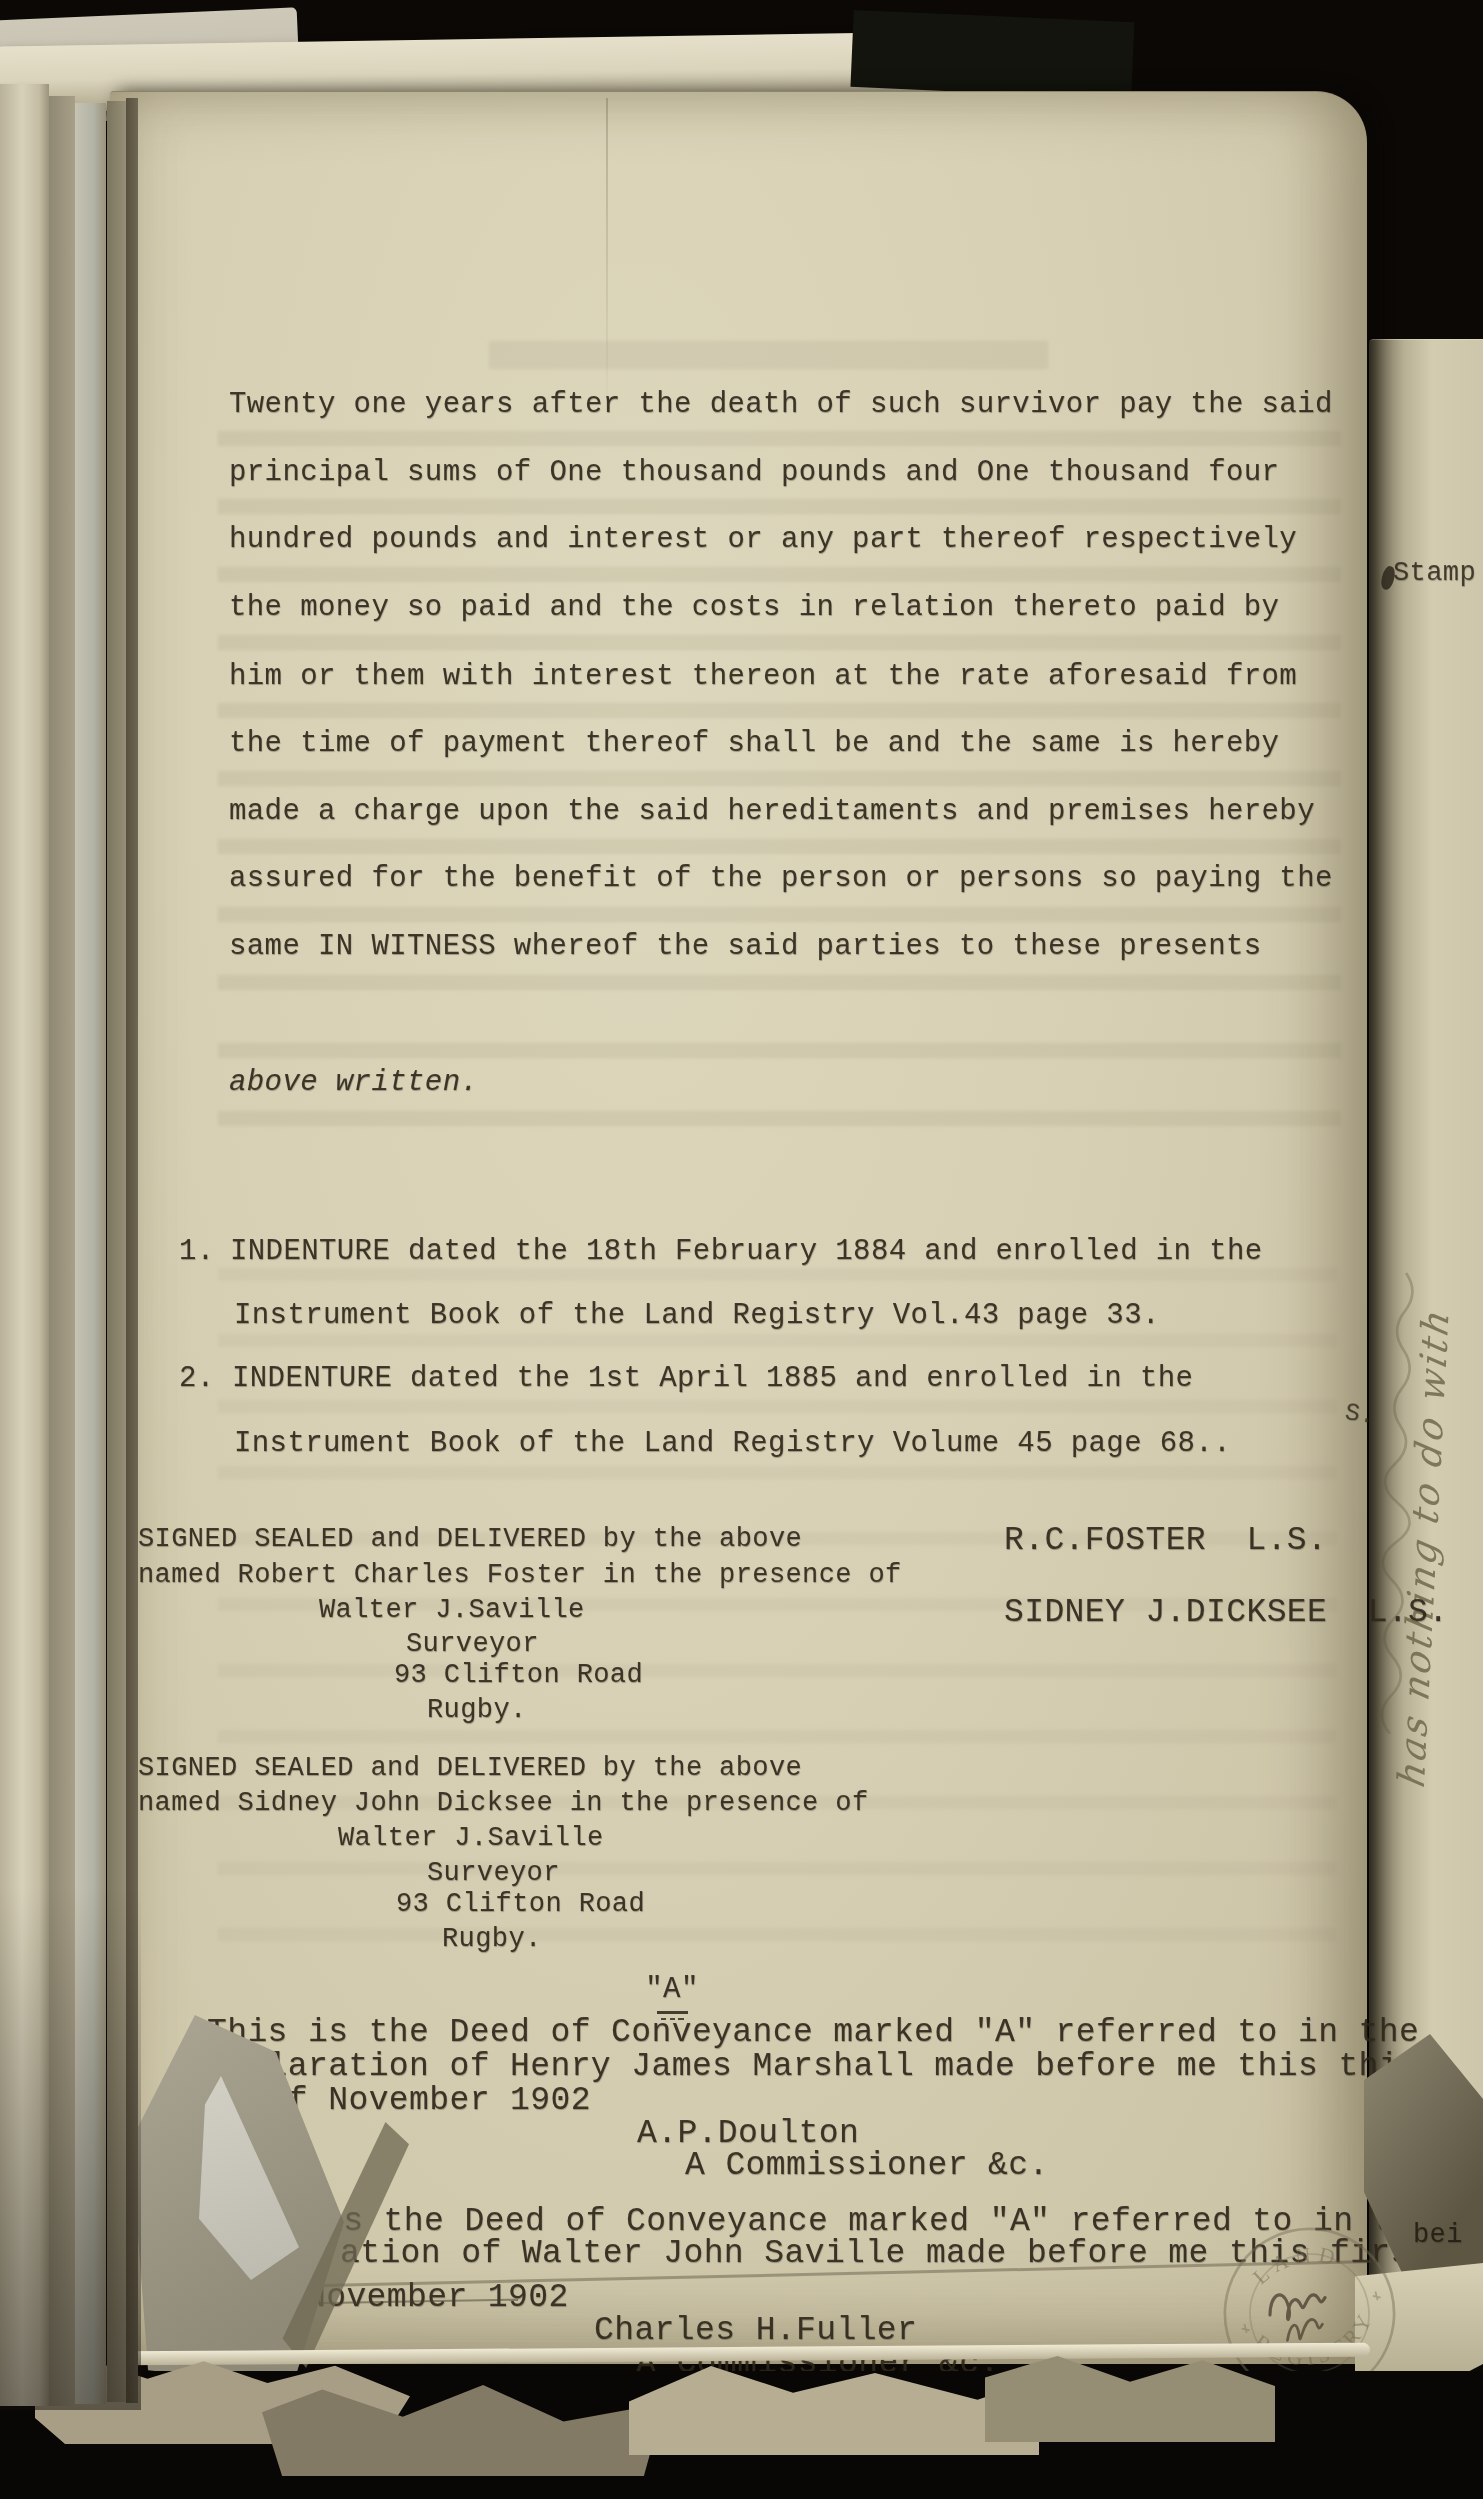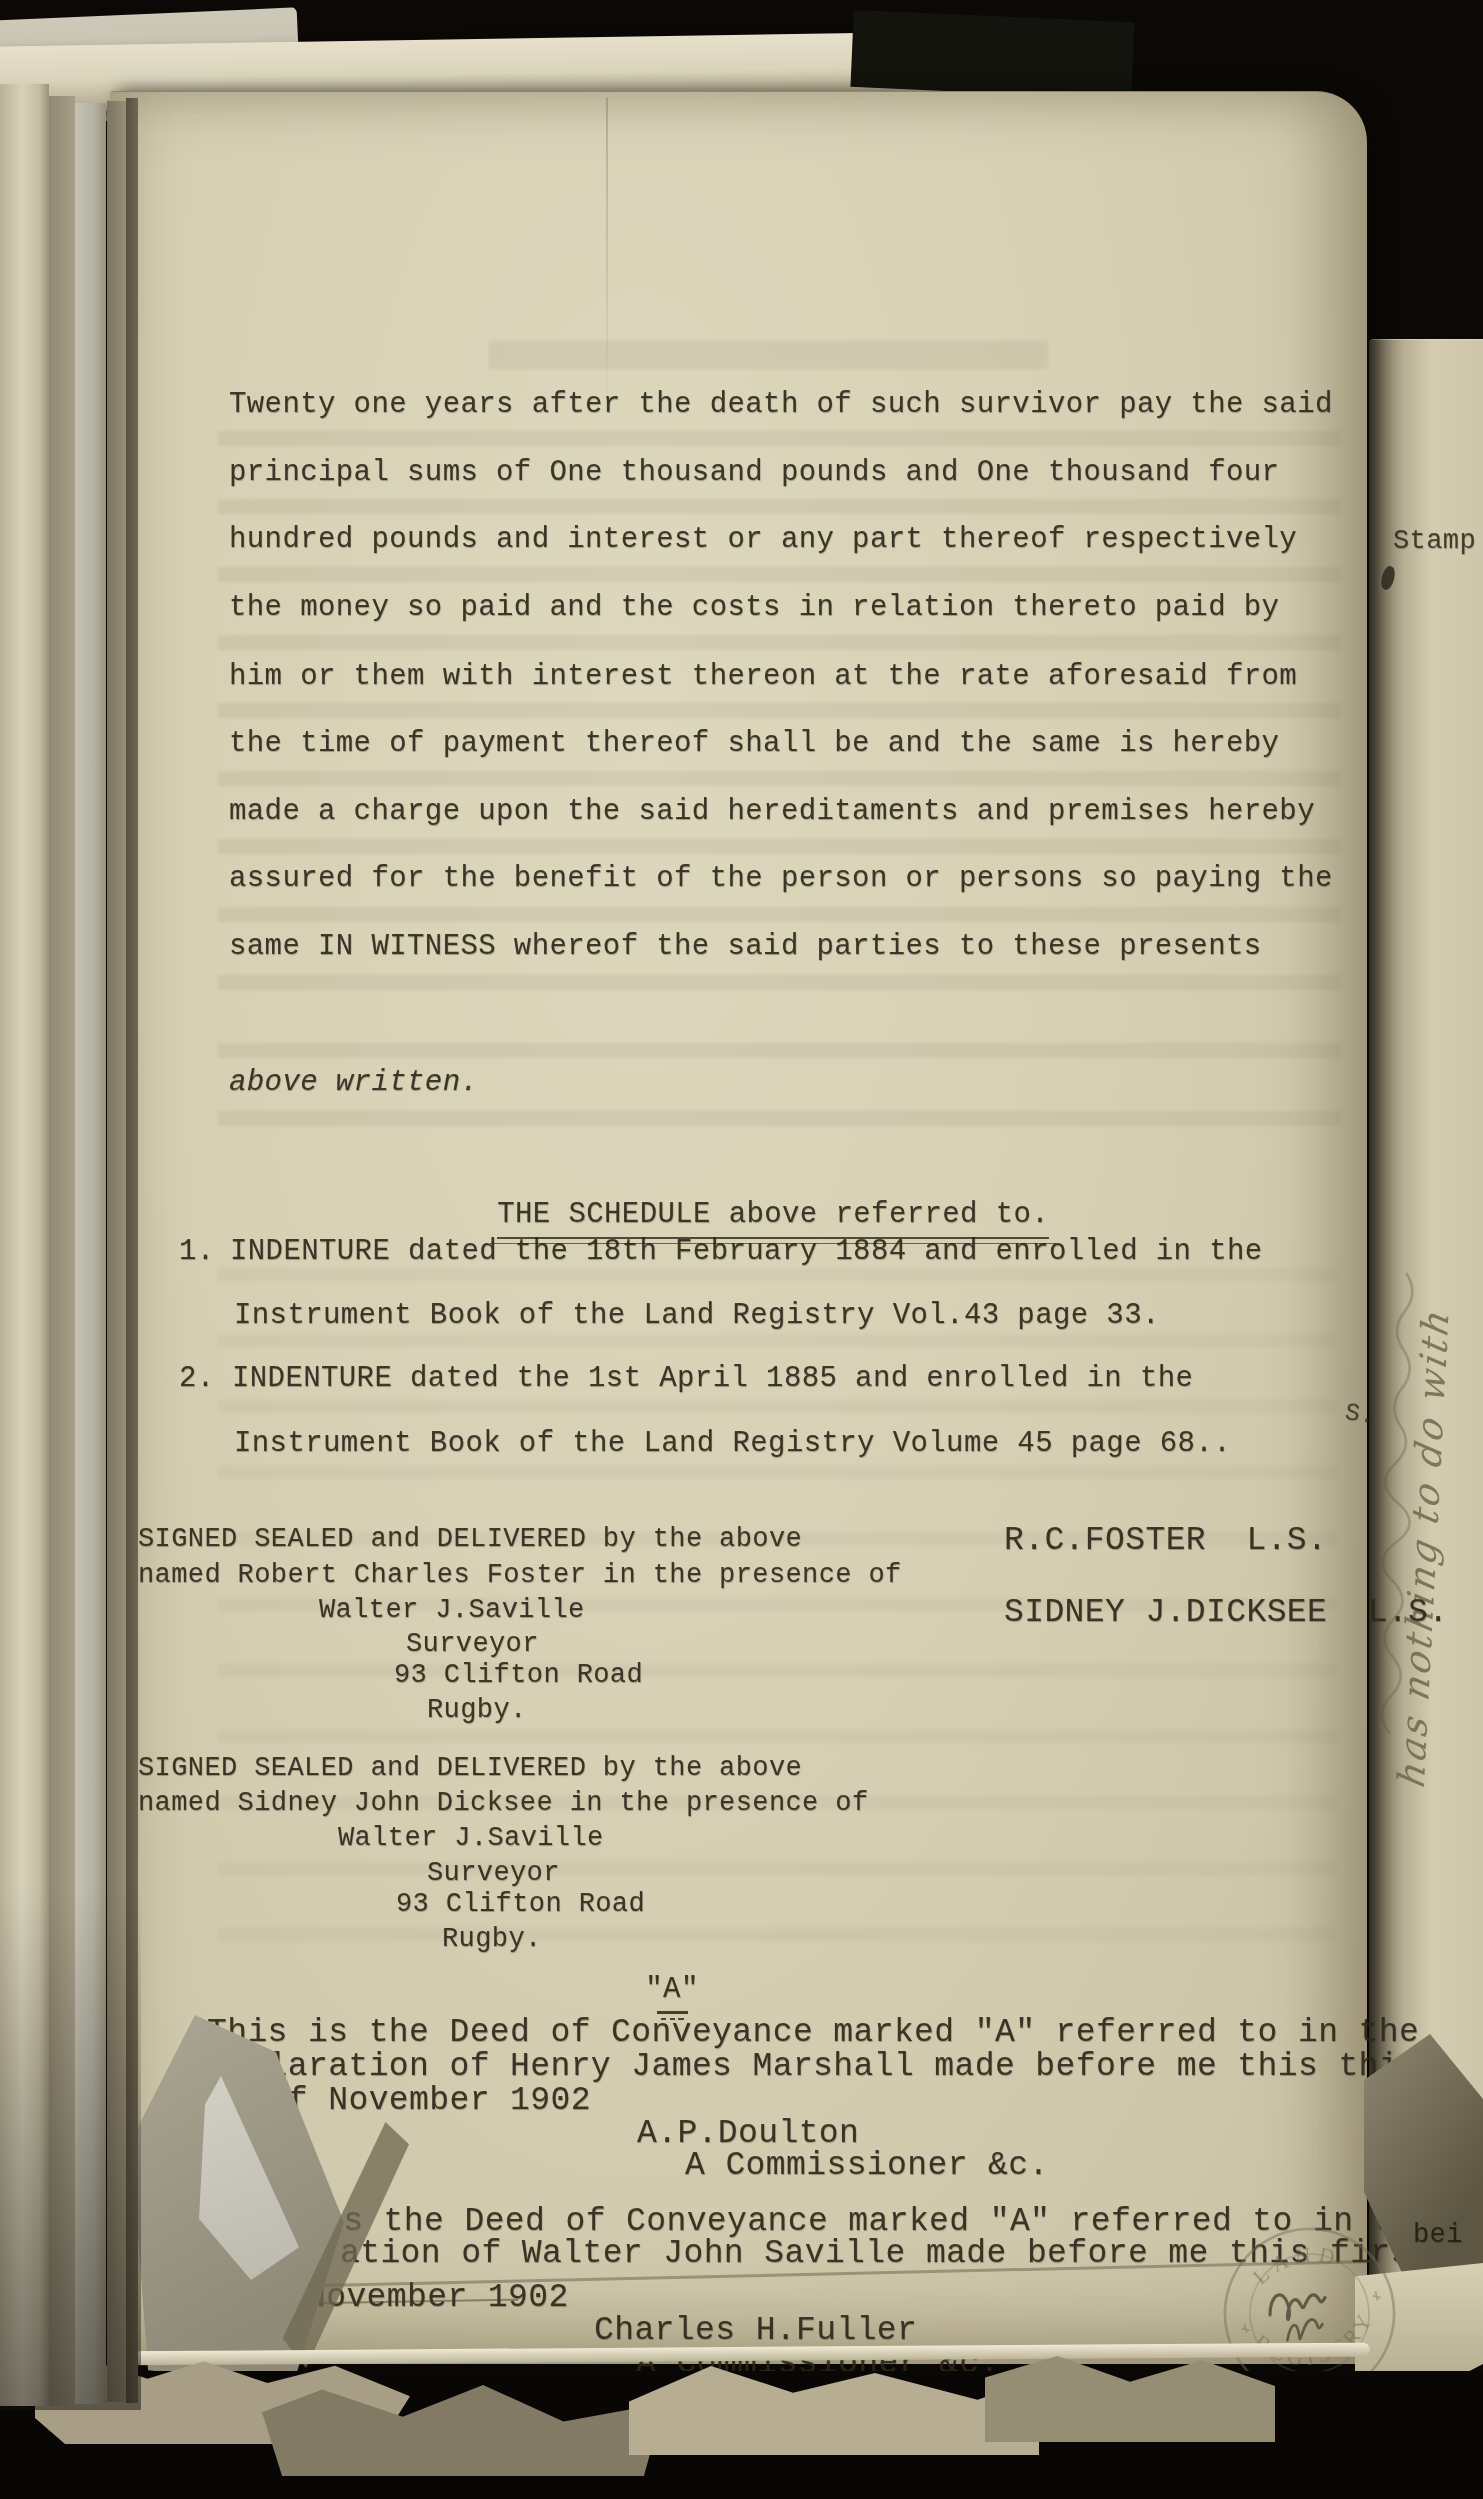--- a/index.html
+++ b/index.html
@@ -103,21 +103,21 @@
 <body>
 
 <div class="scene">
 
   <div class="abs corner-paper"></div>
   <div class="abs top-roll"></div>
   <div class="abs dark-wedge"></div>
 
   <div class="abs right-page"></div>
   <div class="abs stamp-notch"></div>
-  <div class="t fs31 abs" style="left:1393px;top:524px;color:rgba(44,37,25,.8);">Stamp</div>
+  <div class="t fs31 abs" style="left:1393px;top:556px;color:rgba(44,37,25,.8);">Stamp</div>
   <div class="hand margin-note">has nothing to do with</div>
   <svg class="abs squiggle2" width="489" height="35" viewBox="0 0 560 40">
     <path d="M0,24 q22,-20 44,0 t44,0 t44,0 t44,-4 t44,4 t44,0 t44,-6 t44,6 t44,0 t44,0 t44,0 t44,0" fill="none" stroke="rgba(104,99,70,.7)" stroke-width="3"></path>
   </svg>
 
   <div class="abs main-page"></div>
   <div class="abs v-crease"></div>
   <div class="abs ghost ghost-c"></div>
   <div class="abs ghost ghost-a"></div>
   <div class="abs ghost ghost-b"></div>
@@ -128,23 +128,20 @@
     <div class="t" style="top:135px;">hundred pounds and interest or any part thereof respectively</div>
     <div class="t" style="top:203px;">the money so paid and the costs in relation thereto paid by</div>
     <div class="t" style="top:272px;">him or them with interest thereon at the rate aforesaid from</div>
     <div class="t" style="top:339px;">the time of payment thereof shall be and the same is hereby</div>
     <div class="t" style="top:407px;">made a charge upon the said hereditaments and premises hereby</div>
     <div class="t" style="top:474px;">assured for the benefit of the person or persons so paying the</div>
     <div class="t" style="top:542px;">same IN WITNESS whereof the said parties to these presents</div>
     <div class="t" style="top:678px;font-style:italic;">above written.</div>
   </div>
 
-  <div class="t fs33" style="left:419px;top:1158px;width:506px;text-align:center;">
-    <span class="heading-underline">THE SCHEDULE above referred to.</span>
-  </div>
 
   <div class="t fs33" style="left:179px;top:1233px;">1.</div>
   <div class="t fs33" style="left:230px;top:1233px;">INDENTURE dated the 18th February 1884 and enrolled in the</div>
   <div class="t fs33" style="left:234px;top:1297px;">Instrument Book of the Land Registry Vol.43 page 33.</div>
   <div class="t fs33" style="left:179px;top:1360px;">2.</div>
   <div class="t fs33" style="left:232px;top:1360px;">INDENTURE dated the 1st April 1885 and enrolled in the</div>
   <div class="t fs33" style="left:234px;top:1425px;">Instrument Book of the Land Registry Volume 45 page 68..</div>
 
   <div class="t fs31" style="left:138px;top:1522px;">SIGNED SEALED and DELIVERED by the above</div>
   <div class="t fs31" style="left:138px;top:1558px;">named Robert Charles Foster in the presence of</div>

